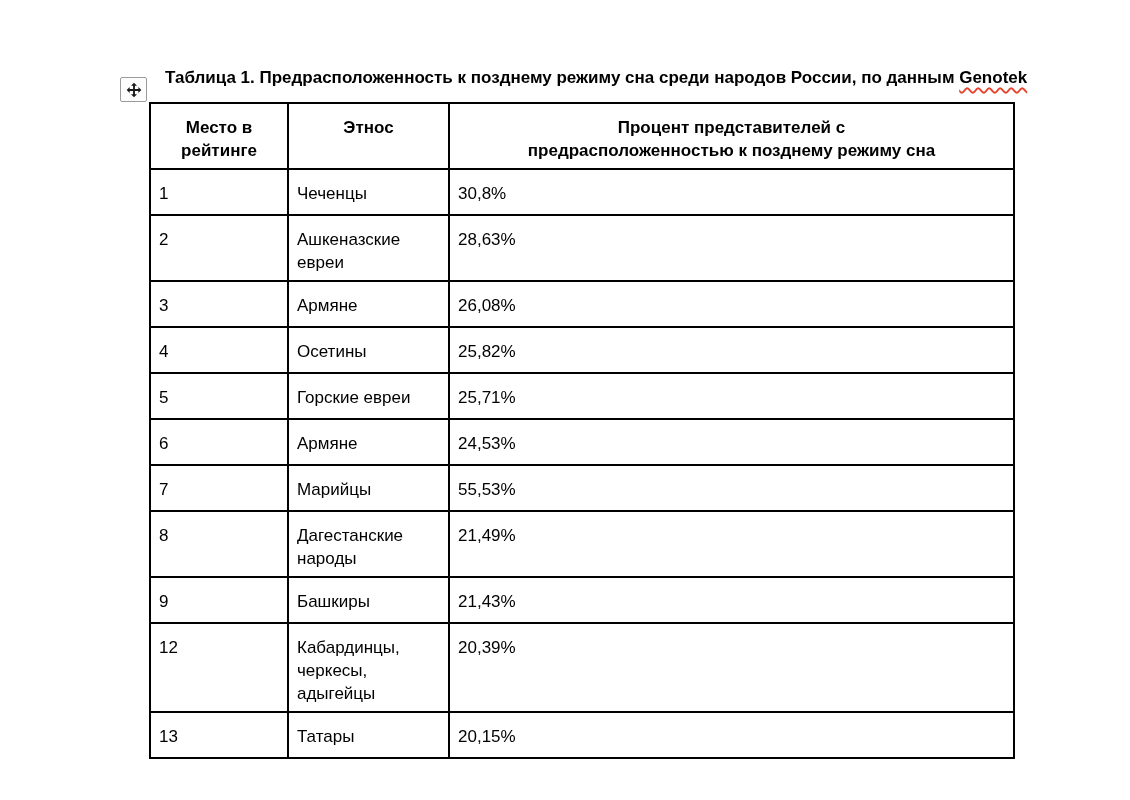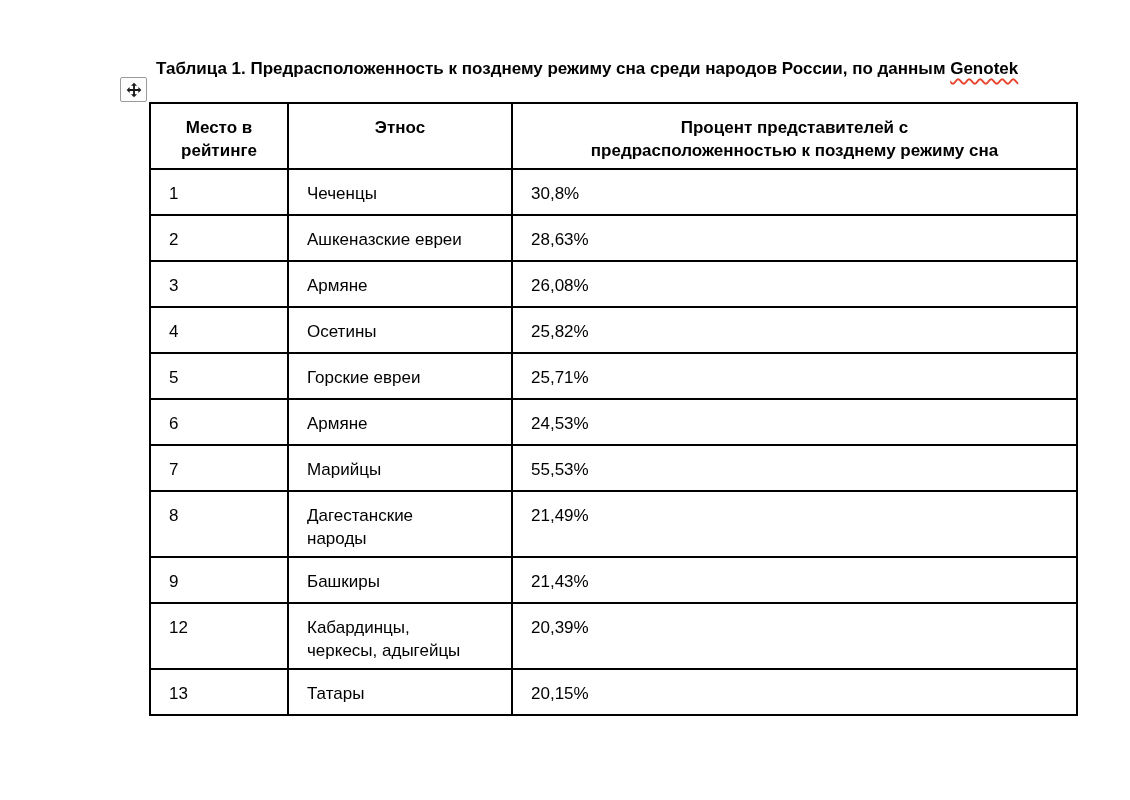--- a/index.html
+++ b/index.html
@@ -14,21 +14,21 @@
   }
   .page {
     position: relative;
     width: 1130px;
     height: 800px;
   }
   .caption {
     position: absolute;
     left: 149px;
     top: 51px;
-    margin: 7px;
+    margin: 16px;
     font-size: 17px;
     font-weight: bold;
     line-height: 22px;
     white-space: nowrap;
   }
   .misspelled {
     text-decoration-line: underline;
     text-decoration-style: wavy;
     text-decoration-color: #e8432c;
     text-decoration-thickness: 2px;
@@ -56,28 +56,28 @@
     top: 102px;
     border-collapse: collapse;
     table-layout: fixed;
   }
   table.ethnos th,
   table.ethnos td {
     border: 2px solid #000000;
     vertical-align: top;
     font-size: 17px;
     line-height: 23px;
-    padding: 12px 18px 6px;
+    padding: 12px 8px 6px;
     white-space: pre-line;
     box-sizing: border-box;
     overflow: hidden;
   }
   table.ethnos th { font-weight: bold; }
   .col-rank    { width: 138px; }
-  .col-ethnos  { width: 224px; }
+  .col-ethnos  { width: 161px; }
   .col-percent { width: 565px; }
   tr.h-header { height: 64px; }
   tr.h-single { height: 46px; }
   tr.h-double { height: 64px; }
 </style>
 </head>
 <body>
 
 <div class="page">
 

